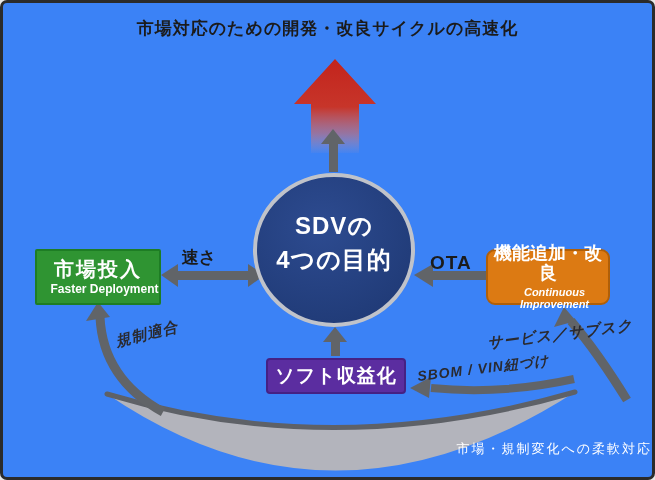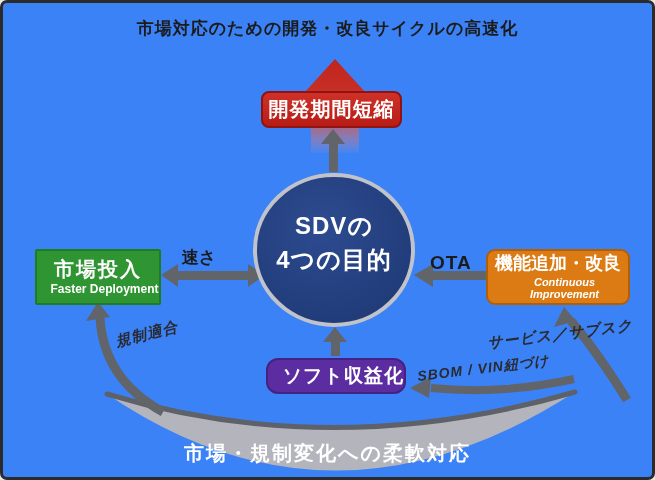--- a/index.html
+++ b/index.html
@@ -22,49 +22,49 @@
     left:258px;top:88px;width:141px;height:37px;
     background:linear-gradient(#cf3128,#b71d16);
     border:2px solid #8f1310;border-radius:8px;
     font-size:20px;letter-spacing:1px;
   }
   .node-left{
     left:32px;top:246px;width:126px;height:56px;
     background:#2f9432;border:2px solid #1e7d24;border-radius:2px;
   }
   .node-right{
-    left:483px;top:246px;width:144px;height:56px;
+    left:483px;top:246px;width:124px;height:56px;
     background:#dc7a13;border:2px solid #b05f08;border-radius:9px;
   }
   .node-bottom{
     left:263px;top:355px;width:140px;height:36px;
-    background:#5b2da0;border:2px solid #452184;border-radius:12px;
-    font-size:19px;letter-spacing:1px;align-items:flex-end;
+    background:#5b2da0;border:2px solid #452184;border-radius:4px;
+    font-size:19px;letter-spacing:1px;
   }
   .node-main{font-size:20px;letter-spacing:2px;line-height:1.1;}
   .node-right .node-main{font-size:18px;letter-spacing:0;}
   .node-sub{font-size:12px;letter-spacing:0;margin-top:2px;padding-left:13px;}
   .node-sub.italic{font-style:italic;font-size:11px;}
   .circle-text{
     left:251px;top:206px;width:160px;text-align:center;
     color:#fff;font-weight:bold;font-size:24px;line-height:34px;letter-spacing:1px;
   }
   .conn-label{font-weight:bold;color:#1b1b1b;}
   .lbl-speed{left:171px;top:243px;width:50px;text-align:center;font-size:17px;}
   .lbl-ota{left:427px;top:249px;font-size:19px;letter-spacing:1px;}
   .lbl-diag{
     font-weight:bold;font-style:italic;color:#2a2a30;font-size:15px;
     white-space:nowrap;letter-spacing:1px;
   }
   .lbl-regulation{left:112px;top:322px;transform:rotate(-14deg);}
   .lbl-service{left:484px;top:322px;transform:rotate(-7deg);}
   .lbl-sbom{left:414px;top:357px;font-size:14px;transform:rotate(-7deg);}
   .arc-label{
-    left:0;right:0;top:437px;text-align:center;
-    color:#fff;font-weight:bold;font-size:20px;letter-spacing:2px;
+    left:0;right:0;top:437px;text-align:right;
+    color:#fff;font-weight:normal;font-size:13px;letter-spacing:2px;
   }
 </style>
 </head>
 <body>
 
 <div class="frame">
 
   <svg class="layer" viewBox="0 0 655 480">
     <defs>
       <linearGradient id="redFade" x1="0" y1="56" x2="0" y2="152" gradientUnits="userSpaceOnUse">
@@ -118,23 +118,20 @@
     <g>
       <rect x="428" y="268" width="56" height="9" fill="#616468"></rect>
       <polygon points="411,272 430,261 430,284" fill="#616468"></polygon>
     </g>
 
     <ellipse cx="331" cy="247" rx="79" ry="75" fill="url(#navyBall)" stroke="#c0c3ca" stroke-width="4"></ellipse>
   </svg>
 
   <div class="abs title">市場対応のための開発・改良サイクルの高速化</div>
 
-  <div class="abs node node-top">
-    <span>開発期間短縮</span>
-  </div>
 
   <div class="abs circle-text">
     <div>SDVの</div>
     <div>4つの目的</div>
   </div>
 
   <div class="abs node node-left">
     <span class="node-main">市場投入</span>
     <span class="node-sub">Faster Deployment</span>
   </div>

